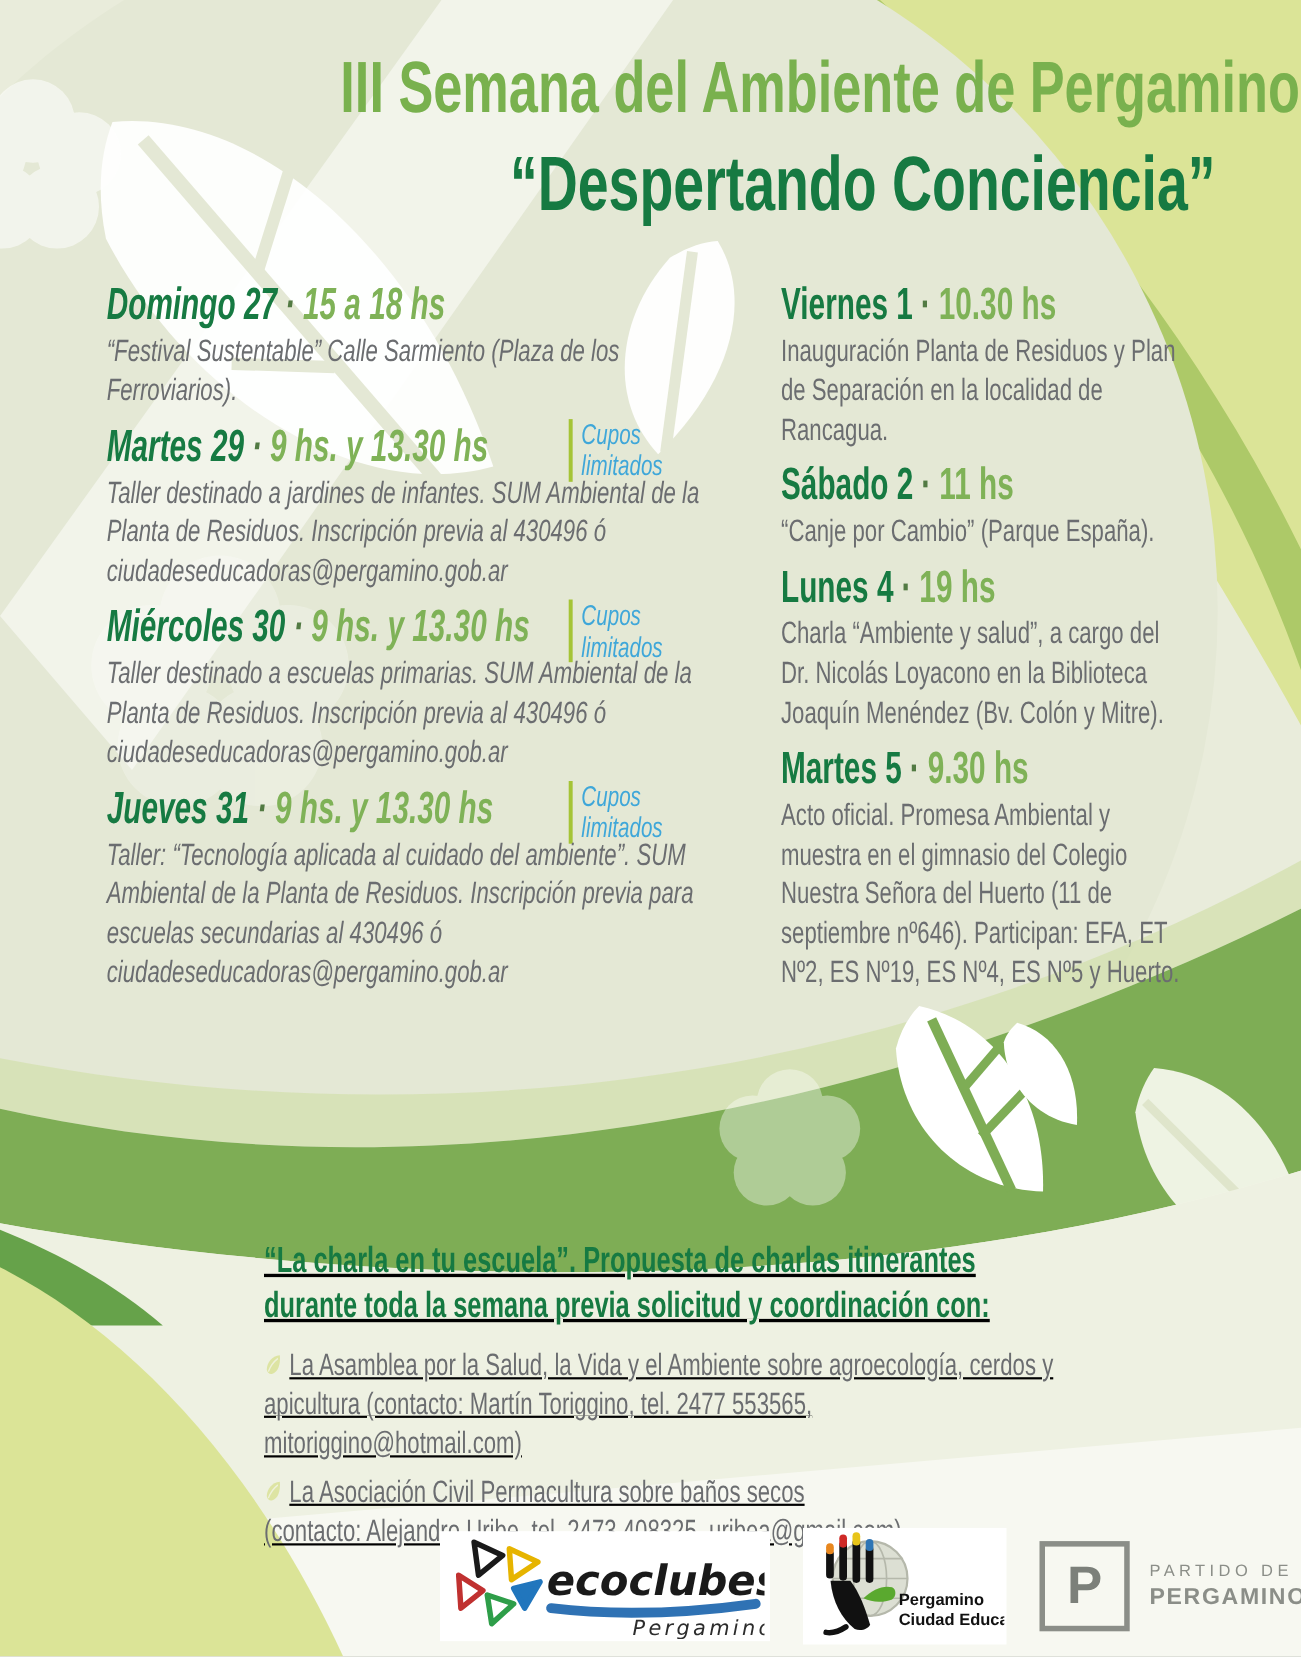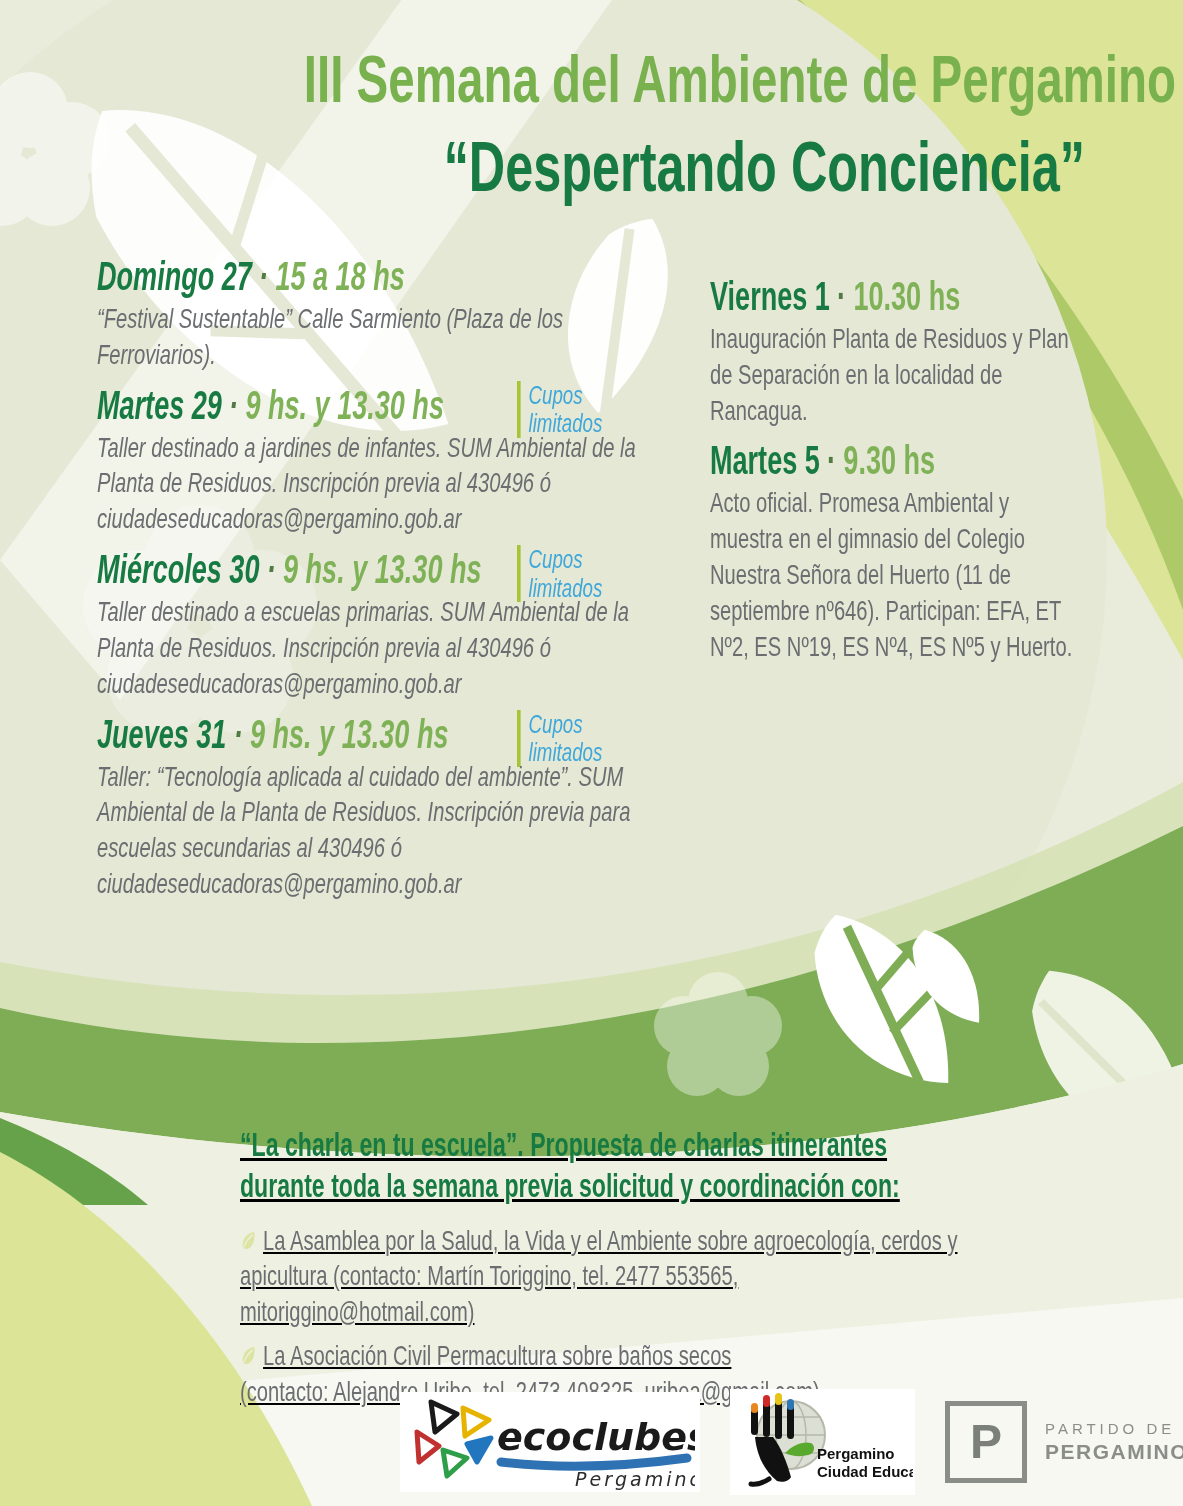--- a/index.html
+++ b/index.html
@@ -2,28 +2,28 @@
 <html><head>
 <meta charset="utf-8">
 <style>
   html,body{margin:0;padding:0;background:#ccc;}
   .poster{position:relative;width:1183px;height:1506px;overflow:hidden;
           font-family:"Liberation Sans",sans-serif;background:#e9ecdb;}
   .bg{position:absolute;inset:0;z-index:0;}
   .layer{position:absolute;z-index:2;}
 
   
-  .header{top:46px;left:0;right:98px;text-align:right;}
+  .header{top:46px;left:0;right:78px;text-align:right;}
   .condense-r{transform:scaleX(.72);transform-origin:right top;white-space:nowrap;display:block;}
   .title{font-size:66px;font-weight:700;color:#79b14e;line-height:1.0;letter-spacing:0;}
   .subtitle{font-size:70px;font-weight:700;color:#167a42;line-height:1.0;margin-top:20px;}
 
   
   .col-left{left:97px;top:256px;width:548px;font-style:italic;}
-  .col-right{left:710px;top:256px;width:382px;margin-top:20px;}
+  .col-right{left:710px;top:256px;width:382px;}
   .event{position:relative;margin-bottom:12px;}
   .event-heading{font-size:41px;font-weight:700;line-height:1.0;margin-bottom:4px;
                  transform:scaleX(.66);transform-origin:left top;white-space:nowrap;}
   .day{color:#167a42;}
   .dot{color:#527a43;padding:0 11px;}
   .time{color:#7fb257;}
   .event-desc{font-size:28px;color:#6b6d70;line-height:1.28;margin:0;
               transform:scaleX(.72);transform-origin:left top;}
   .col-left .event-desc{width:760px;}
   .col-right .event-desc{width:520px;}
@@ -154,21 +154,33 @@
 
   <div class="layer col-right">
 
     <div class="event">
       <div class="event-heading">
         <span class="day">Viernes 1</span><span class="dot">·</span><span class="time">10.30 hs</span>
       </div>
       <p class="event-desc">Inauguración Planta de Residuos y Plan de Separación en la localidad de Rancagua.</p>
     </div>
 
-
+    <div class="event">
+      <div class="event-heading">
+        <span class="day">Sábado 2</span><span class="dot">·</span><span class="time">11 hs</span>
+      </div>
+      <p class="event-desc">“Canje por Cambio” (Parque España).</p>
+    </div>
+
+    <div class="event">
+      <div class="event-heading">
+        <span class="day">Lunes 4</span><span class="dot">·</span><span class="time">19 hs</span>
+      </div>
+      <p class="event-desc">Charla “Ambiente y salud”, a cargo del Dr. Nicolás Loyacono en la Biblioteca Joaquín Menéndez (Bv. Colón y Mitre).</p>
+    </div>
 
     <div class="event">
       <div class="event-heading">
         <span class="day">Martes 5</span><span class="dot">·</span><span class="time">9.30 hs</span>
       </div>
       <p class="event-desc">Acto oficial. Promesa Ambiental y muestra en el gimnasio del Colegio Nuestra Señora del Huerto (11 de septiembre nº646). Participan: EFA, ET Nº2, ES Nº19, ES Nº4, ES Nº5 y Huerto.</p>
     </div>
   </div>
 
   <div class="layer charlas">

